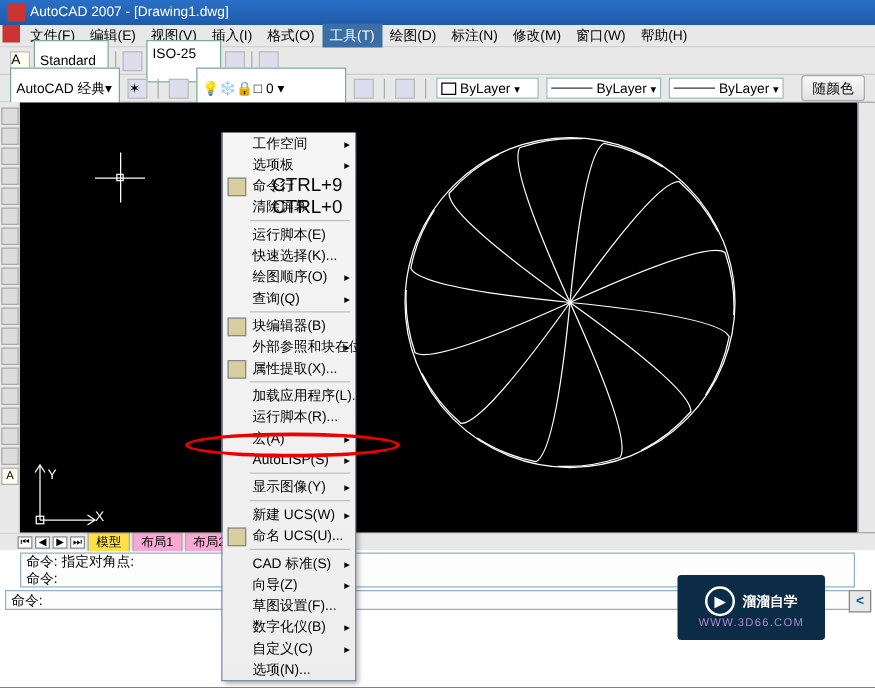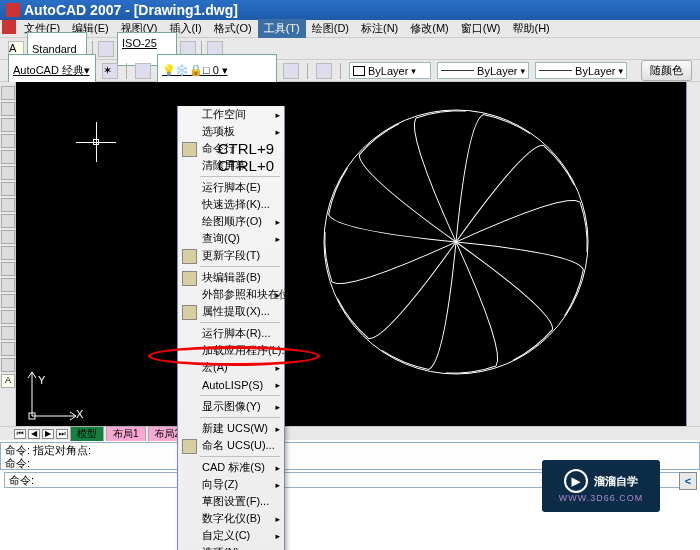--- a/index.html
+++ b/index.html
@@ -1,29 +1,29 @@
 <!DOCTYPE html>
 <html><head>
 <meta charset="utf-8">
 <style>
 * { margin: 0; padding: 0; box-sizing: border-box; font-family: "Microsoft YaHei", SimSun, Arial, sans-serif; font-size: 11px; }
 body { background: #fff; width: 700px; height: 550px; overflow: hidden; position: relative; }
 
 .title-bar { background: linear-gradient(#2a6fc7, #1e5aa8); color: #fff; height: 20px; display: flex; align-items: center; padding: 0 6px; }
 .title-bar .icon { width: 14px; height: 14px; background: #c33; margin-right: 4px; display: inline-block; }
-.title-text { font-size: 14px; font-weight: bold; }
+.title-text { font-size: 11px; }
 
 .menu-bar { background: #e8e8e8; height: 18px; display: flex; align-items: center; padding-left: 18px; border-bottom: 1px solid #ccc; }
 .menu-bar .app-icon { position: absolute; left: 2px; top: 20px; width: 14px; height: 14px; background: #c33; }
 .menu-item { padding: 2px 6px; cursor: default; white-space: nowrap; font-size: 11px; }
 .menu-item.active { background: #3a6ea5; color: #fff; }
 
 .toolbar1 { background: #e8e8e8; height: 22px; display: flex; align-items: center; padding: 0 8px; border-bottom: 1px solid #ccc; gap: 3px; }
 .toolbar2 { background: #e8e8e8; height: 22px; display: flex; align-items: center; padding: 0 8px; border-bottom: 1px solid #ccc; gap: 6px; }
-.tb-select { background: #fff; border: 1px solid #7a9; height: 32px; padding: 16px 4px; font-size: 11px; display: inline-flex; align-items: center; text-decoration: underline; }
+.tb-select { background: #fff; border: 1px solid #7a9; height: 32px; padding: 16px 4px; font-size: 11px; display: inline-flex; align-items: center; }
 .tb-icon { width: 16px; height: 16px; background: #dde; border: 1px solid #bbb; display: inline-block; }
 .tb-sep { width: 1px; height: 16px; background: #aaa; margin: 0 2px; }
 .tb-right-btn { background: linear-gradient(#fafafa,#e0e0e0); border: 1px solid #aaa; border-radius: 3px; padding: 2px 8px; font-size: 11px; }
 
 .workspace { position: relative; background: #e8e8e8; height: 344px; display: flex; }
 .left-tools { width: 16px; background: #e8e8e8; display: flex; flex-direction: column; gap: 2px; padding: 4px 1px; border-right: 1px solid #ccc; }
 .lt-icon { width: 14px; height: 14px; background: #ddd; border: 1px solid #aaa; }
 .right-tools { position: absolute; right: 0; top: 0; width: 14px; height: 100%; background: #e8e8e8; border-left: 1px solid #99b; }
 .canvas { flex: 1; background: #000; position: relative; overflow: hidden; }
 
@@ -33,21 +33,21 @@
 .dd-item .arrow { position: absolute; right: 4px; font-size: 9px; }
 .dd-item .shortcut { position: absolute; right: 10px; font-size: 15px; }
 .dd-sep { height: 1px; background: #c0c0c0; margin: 2px 4px 2px 22px; }
 
 .red-ellipse { position: absolute; left: 148px; top: 346px; width: 172px; height: 20px; border: 3px solid #e00; border-radius: 50%; z-index: 200; pointer-events: none; }
 
 .tabs-row { background: #e8e8e8; height: 14px; display: flex; align-items: center; padding: 0 14px; font-size: 10px; border-top: 1px solid #ccc; gap: 2px; }
 .tab-nav { width: 12px; height: 10px; border: 1px solid #888; background: #fff; display: inline-flex; align-items: center; justify-content: center; font-size: 8px; }
 .tab { padding: 0 6px; background: #f9a8d4; border: 1px solid #aaa; border-bottom: none; font-size: 10px; }
 
-.cmd-area { background: #fdfdfd; border: 1px solid #94b0c8; margin: 2px 0; height: 28px; padding: 1px 4px; font-size: 11px; line-height: 13px; }
+.cmd-area { background: #fdfdfd; border: 1px solid #94b0c8; margin: 2px 16px; height: 28px; padding: 1px 4px; font-size: 11px; line-height: 13px; }
 .cmd-input { background: #fdfdfd; border: 1px solid #94b0c8; margin: 0 4px 2px 4px; height: 16px; padding: 0 4px; font-size: 11px; display: flex; align-items: center; position: relative; }
 .cmd-right-icon { position: absolute; right: -2px; top: -1px; width: 18px; height: 18px; border: 1px solid #888; background: #e8e8e8; display: flex; align-items: center; justify-content: center; color: #05a; font-size: 11px; font-weight: bold; }
 
 .watermark { position: absolute; right: 40px; bottom: 38px; width: 118px; height: 52px; background: #0b2b46; color: #fff; display: flex; align-items: center; justify-content: center; flex-direction: column; border-radius: 3px; z-index: 90; }
 .watermark .play { width: 24px; height: 24px; border: 2px solid #fff; border-radius: 50%; display: flex; align-items: center; justify-content: center; margin-right: 6px; }
 .watermark .row1 { display: flex; align-items: center; font-size: 15px; font-weight: bold; }
 .watermark .row2 { font-size: 9px; letter-spacing: 1px; color: #a8c; }
 
 .ucs-icon { position: absolute; left: 6px; bottom: 6px; color: #fff; font-size: 10px; }
 .ucs-y { position: absolute; left: 22px; bottom: 40px; }
@@ -219,40 +219,37 @@
         <span>快速选择(K)...</span>
       </div>
       <div class="dd-item">
         <span>绘图顺序(O)</span>
         <span class="arrow">▸</span>
       </div>
       <div class="dd-item">
         <span>查询(Q)</span>
         <span class="arrow">▸</span>
       </div>
-      <div class="dd-item has-icon">
-        <span>更新字段(T)</span>
-      </div>
       <div class="dd-sep"></div>
       <div class="dd-item has-icon">
         <span>块编辑器(B)</span>
       </div>
       <div class="dd-item">
         <span>外部参照和块在位编辑</span>
         <span class="arrow">▸</span>
       </div>
       <div class="dd-item has-icon">
         <span>属性提取(X)...</span>
       </div>
       <div class="dd-sep"></div>
       <div class="dd-item">
+        <span>加载应用程序(L)...</span>
+      </div>
+      <div class="dd-item">
         <span>运行脚本(R)...</span>
-      </div>
-      <div class="dd-item">
-        <span>加载应用程序(L)...</span>
       </div>
       <div class="dd-item">
         <span>宏(A)</span>
         <span class="arrow">▸</span>
       </div>
       <div class="dd-item">
         <span>AutoLISP(S)</span>
         <span class="arrow">▸</span>
       </div>
       <div class="dd-sep"></div>
@@ -294,21 +291,21 @@
     </div>
 </div>
 
 <div class="red-ellipse"></div>
 
 <div class="tabs-row">
   <span class="tab-nav">⏮</span>
   <span class="tab-nav">◀</span>
   <span class="tab-nav">▶</span>
   <span class="tab-nav">⏭</span>
-  <span class="tab" style="background:#15803d;">模型</span>
+  <span class="tab" style="background:#fde047;">模型</span>
   <span class="tab">布局1</span>
   <span class="tab">布局2</span>
 </div>
 
 <div class="cmd-area">
   <div>命令: 指定对角点:</div>
   <div>命令:</div>
 </div>
 <div class="cmd-input">
   <span>命令:</span>

